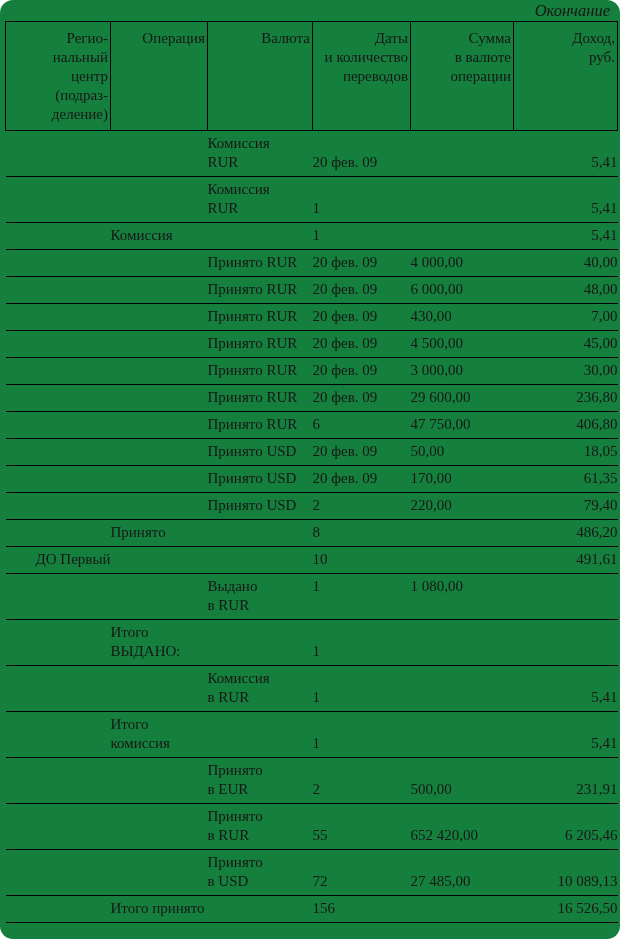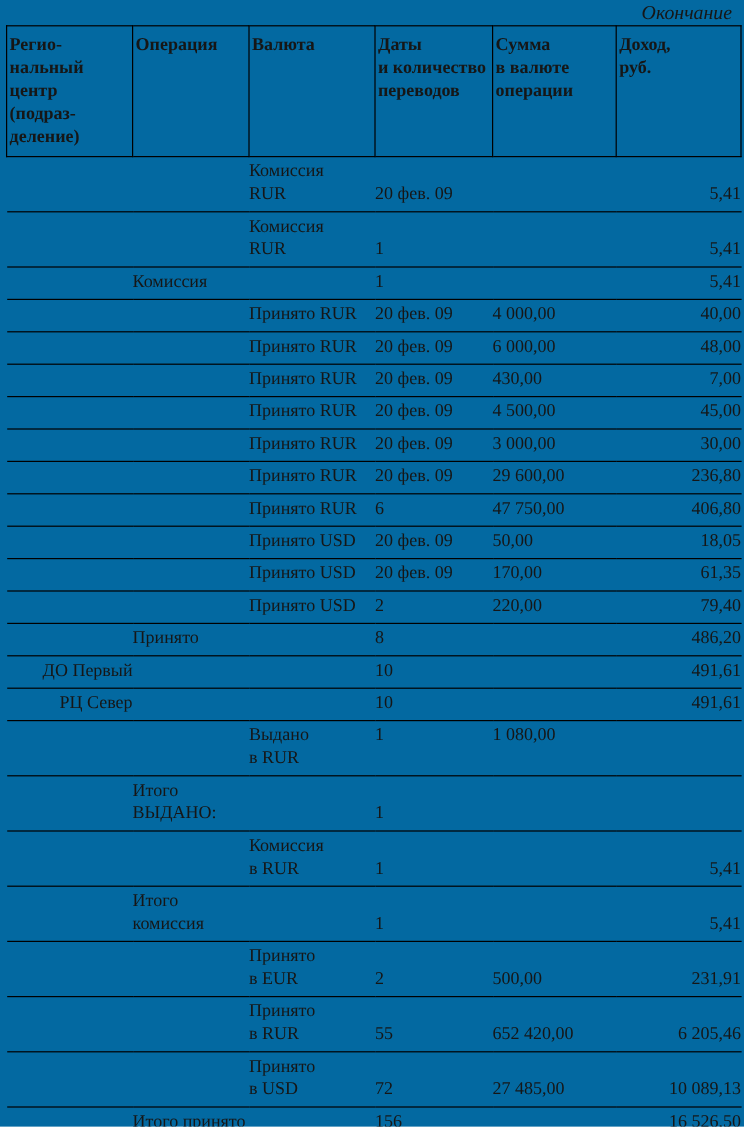--- a/index.html
+++ b/index.html
@@ -7,42 +7,43 @@
     padding: 0;
     background: #ffffff;
     color: #161616;
     font-family: "Liberation Serif", "DejaVu Serif", serif;
   }
   .page {
     width: 620px;
     height: 939px;
     box-sizing: border-box;
     padding: 2px 3px 0 5px;
-    background: #0369a1;
+    background: #15803d;
     overflow: hidden;
+    border-radius: 13px;
   }
   .continuation {
     text-align: right;
     font-style: italic;
     font-size: 16.5px;
     line-height: 18px;
     padding-right: 7px;
     margin-bottom: 1px;
   }
   table.report-table {
     border-collapse: collapse;
     table-layout: fixed;
     width: 612px;
     font-size: 15px;
   }
   table.report-table th {
     border: 1px solid #000;
-    font-weight: bold;
+    font-weight: normal;
     vertical-align: top;
-    text-align: left;
+    text-align: right;
     white-space: pre-line;
     line-height: 19px;
     padding: 7px 2px 6px 2px;
     height: 92px;
   }
   table.report-table td {
     border-bottom: 1px solid #000;
     vertical-align: bottom;
     white-space: pre-line;
     line-height: 19px;
@@ -206,28 +207,20 @@
           <td class="col6">486,20</td>
         </tr>
         <tr>
           <td class="col1">ДО Первый</td>
           <td class="col2"></td>
           <td class="col3"></td>
           <td class="col4">10</td>
           <td class="col5"></td>
           <td class="col6">491,61</td>
         </tr>
-        <tr>
-          <td class="col1">РЦ Север</td>
-          <td class="col2"></td>
-          <td class="col3"></td>
-          <td class="col4">10</td>
-          <td class="col5"></td>
-          <td class="col6">491,61</td>
-        </tr>
         <tr class="valign-top">
           <td class="col1"></td>
           <td class="col2"></td>
           <td class="col3">Выдано
 в RUR</td>
           <td class="col4">1</td>
           <td class="col5">1 080,00</td>
           <td class="col6"></td>
         </tr>
         <tr>

